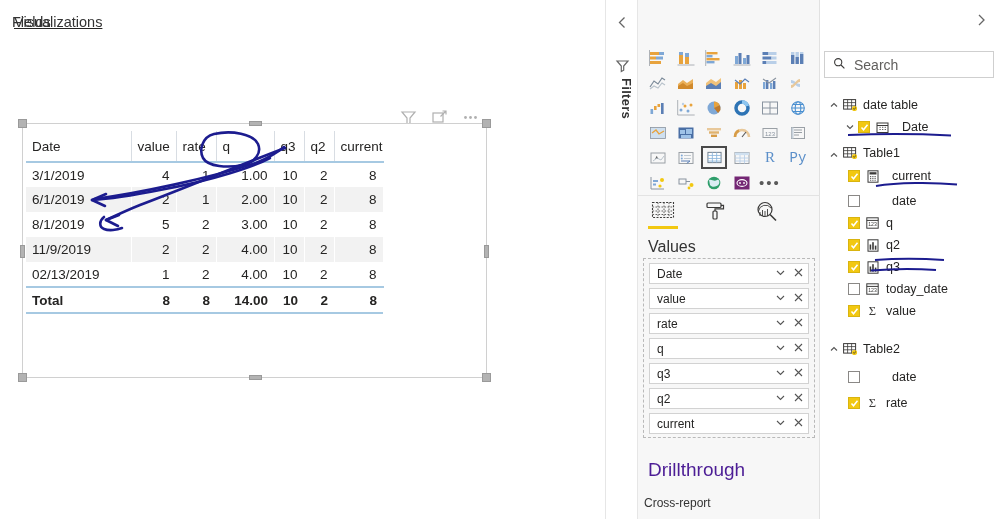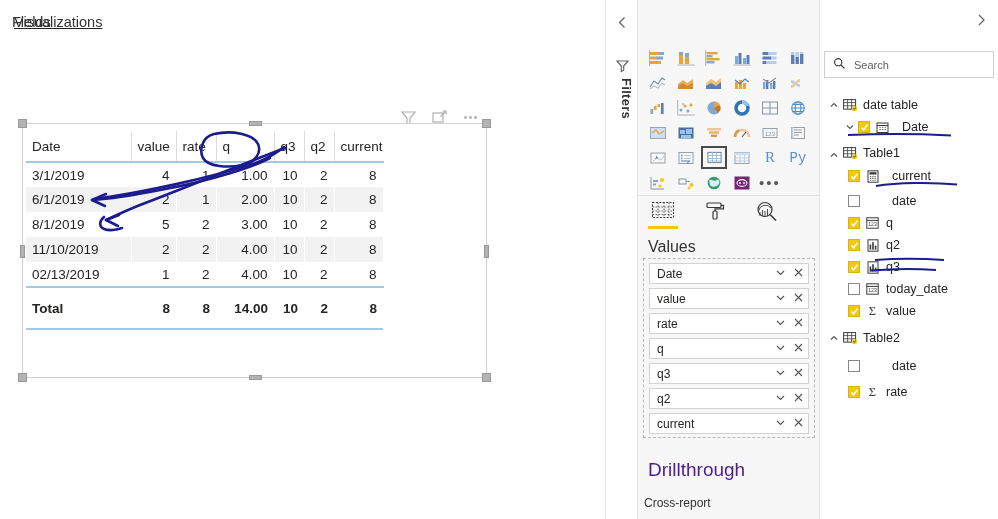--- a/index.html
+++ b/index.html
@@ -70,21 +70,21 @@
     text-align:right;
     height:25px;
     vertical-align:middle;
     border-right:1px solid transparent;
   }
   table.pbi-table tbody td.col-date { text-align:left; }
   table.pbi-table tbody tr.alt td { background:#f2f2f2; }
   table.pbi-table tfoot td {
     font-weight:bold;
     text-align:right;
-    height:42px;
+    height:26px;
     vertical-align:middle;
     border-top:2px solid #a6c9e2;
     border-bottom:2px solid #a6c9e2;
   }
   table.pbi-table tfoot td.col-date { text-align:left; }
 
   
   #ink-canvas { position:absolute; left:0; top:0; width:605px; height:519px; pointer-events:none; }
 
   
@@ -174,21 +174,21 @@
   #fields-head {
     position:absolute; left:12px; top:13px; right:10px;
     display:flex; align-items:center; justify-content:space-between;
   }
   #fields-search {
     position:absolute; left:824px; top:51px; width:170px; height:27px;
     border:1px solid #cfcfcf; background:#ffffff;
     display:flex; align-items:center; gap:8px; padding:0 8px;
     cursor:text;
   }
-  #fields-search .sbox-text { font-size:11px; color:#605e5c; }
+  #fields-search .sbox-text { font-size:14px; color:#605e5c; }
 
   #fields-list { position:absolute; left:820px; top:94px; width:178px; }
   .f-row {
     height:22px; display:flex; align-items:center;
     font-size:12.5px; color:#252423; cursor:pointer;
     position:relative;
   }
   .f-row .chev { width:16px; display:flex; align-items:center; justify-content:center; }
   .f-row.lvl-table { padding-left:6px; }
   .f-row.lvl-field { padding-left:28px; }
@@ -285,21 +285,21 @@
         <tr>
           <td class="col-date">8/1/2019</td>
           <td>5</td>
           <td>2</td>
           <td>3.00</td>
           <td>10</td>
           <td>2</td>
           <td>8</td>
         </tr>
         <tr class="alt">
-          <td class="col-date">11/10/2019</td>
+          <td class="col-date">11/9/2019</td>
           <td>2</td>
           <td>2</td>
           <td>4.00</td>
           <td>10</td>
           <td>2</td>
           <td>8</td>
         </tr>
         <tr>
           <td class="col-date">02/13/2019</td>
           <td>1</td>
@@ -917,21 +917,21 @@
         <svg width="9" height="9" viewBox="0 0 9 9">
           <path d="M1.5 4.6l2 2.2 4-5" fill="none" stroke="#ffffff" stroke-width="1.5"></path>
         </svg>
       </span>
     <span class="f-icon">
         <span style="font-size:12.5px;color:#3b3a39;font-family:'Liberation Serif',serif;">Σ</span>
       </span>
     <span class="f-name">value</span>
   </div>
 
-  <div class="f-row lvl-table" style="margin-top:5px;">
+  <div class="f-row lvl-table" style="margin-top:16px;">
     <span class="chev">
         <svg width="10" height="10" viewBox="0 0 10 10">
           <path d="M2 6.5L5 3.5l3 3" fill="none" stroke="#555" stroke-width="1.1"></path>
         </svg>
       </span>
     <span class="f-icon">
         <svg width="14" height="13" viewBox="0 0 14 13">
           <rect x="0.6" y="0.6" width="12" height="9.5" fill="none" stroke="#3b3a39" stroke-width="1"></rect>
           <path d="M0.6 3.6h12M0.6 6.8h12M4.6 0.6v9.5M8.6 0.6v9.5" stroke="#3b3a39" stroke-width="0.8"></path>
           <circle cx="11.5" cy="9.5" r="2.6" fill="#f2c811"></circle>

